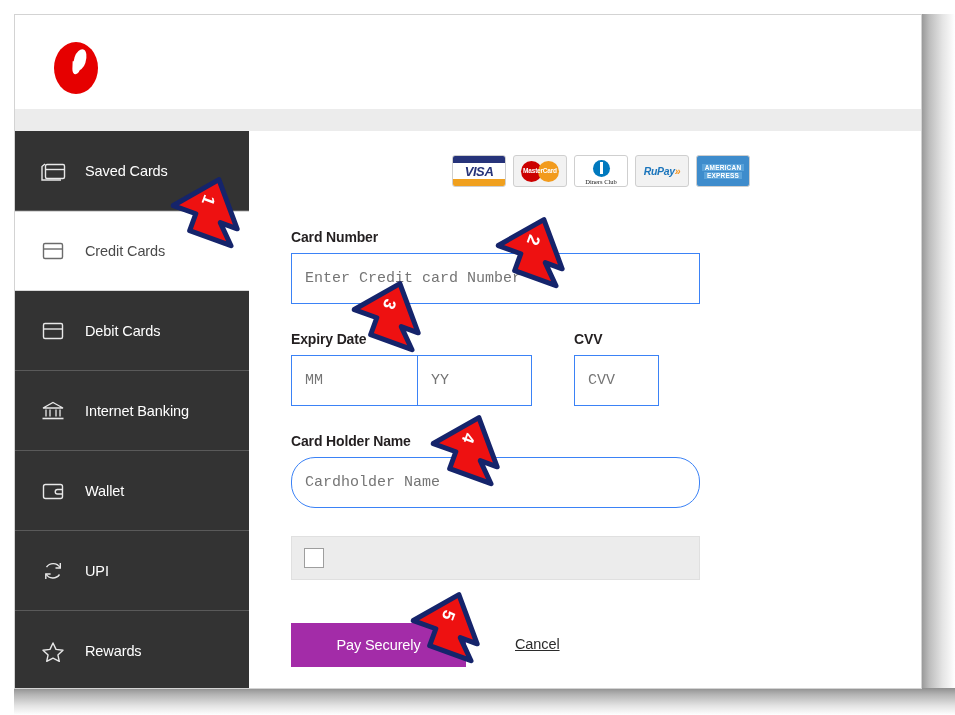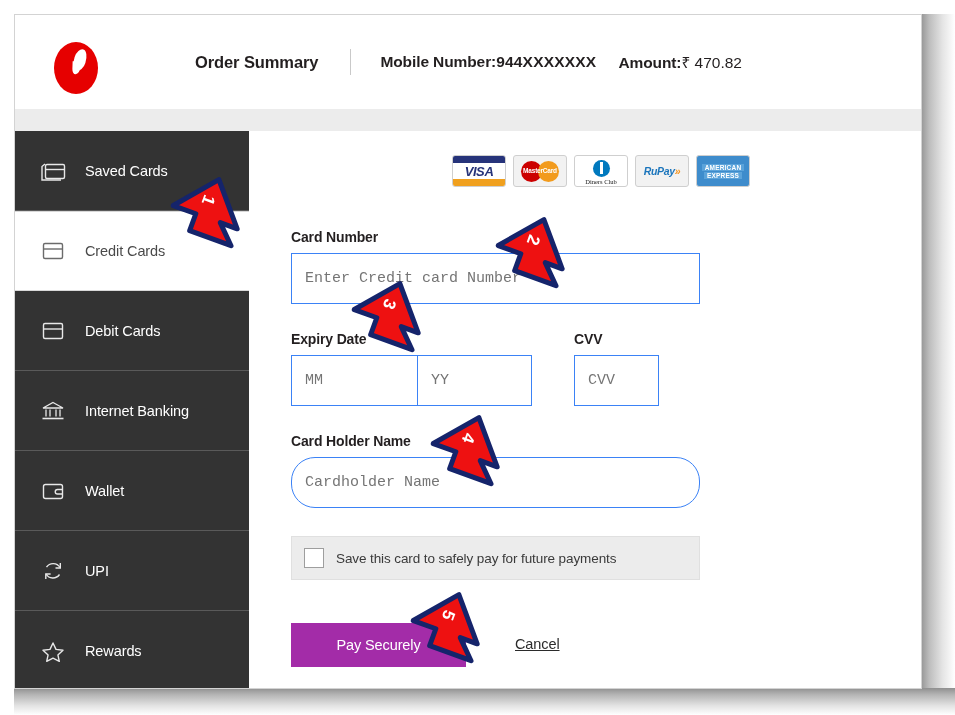--- a/index.html
+++ b/index.html
@@ -329,30 +329,20 @@
 
   <div id="page-card">
 
     <div id="header">
 
       <div id="brand-logo">
         <div class="vf-oval"></div>
         <div class="vf-comma"></div>
       </div>
 
-      <div id="header-texts">
-        <span id="order-summary-title">Order Summary</span>
-        <span id="header-divider"></span>
-        <span id="mobile-block">
-          <span id="mobile-label">Mobile Number:</span><span id="mobile-value">944XXXXXXX</span>
-        </span>
-        <span id="amount-block">
-          <span id="amount-label">Amount:</span><span id="amount-value">₹ 470.82</span>
-        </span>
-      </div>
     </div>
 
     <div id="body-area">
       <div id="content-top-strip"></div>
 
       <div id="sidebar">
 
         <div class="side-item">
           <span class="side-icon">
             <svg width="26" height="22" viewBox="0 0 26 22">
@@ -468,21 +458,20 @@
         <input id="inp-yy" class="text-input" type="text" readonly="" placeholder="YY" style="">
 
         <div id="lbl-cvv" class="field-label">CVV</div>
         <input id="inp-cvv" class="text-input" type="text" readonly="" placeholder="CVV" style="">
 
         <div id="lbl-holder" class="field-label">Card Holder Name</div>
         <input id="inp-holder" class="text-input" type="text" readonly="" placeholder="Cardholder Name" style="">
 
         <div id="save-card-row">
           <span id="save-card-checkbox"></span>
-          <span id="save-card-text">Save this card to safely pay for future payments</span>
         </div>
 
         <button id="pay-button">Pay Securely</button>
         <span id="cancel-link">Cancel</span>
 
       </div>
     </div>
   </div>
 
   <div class="anno" style="left:158px; top:168px;">

